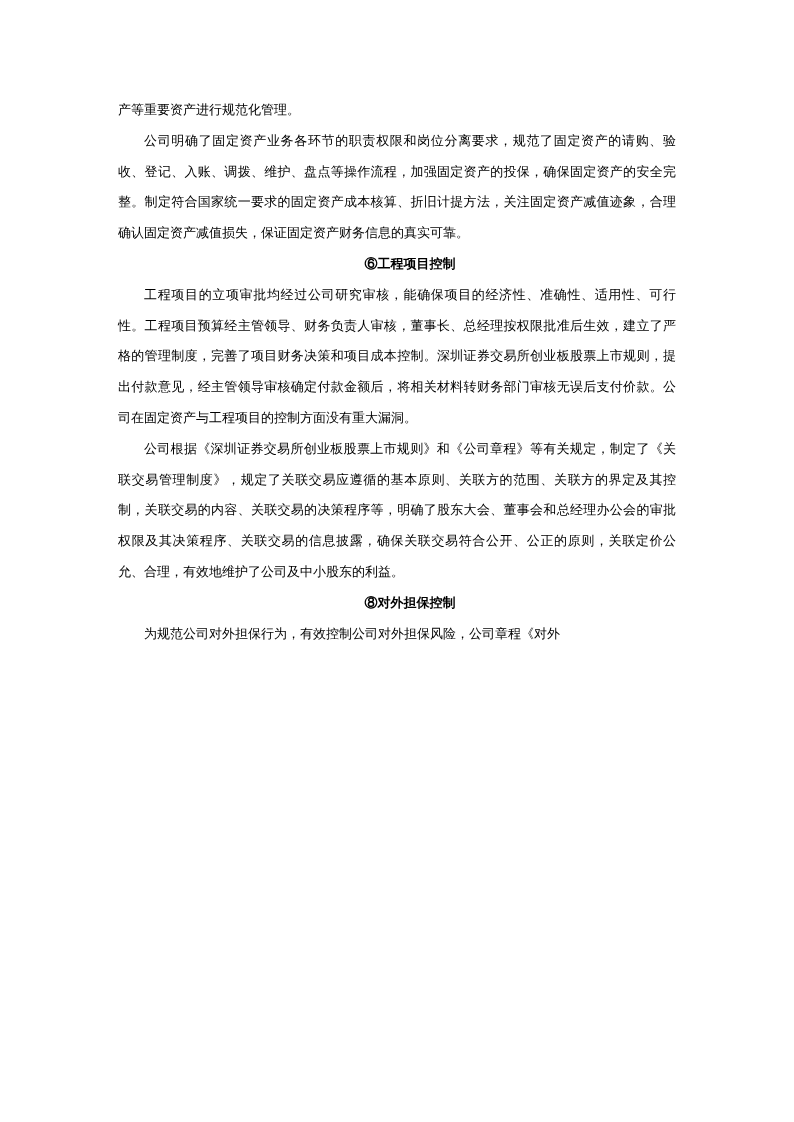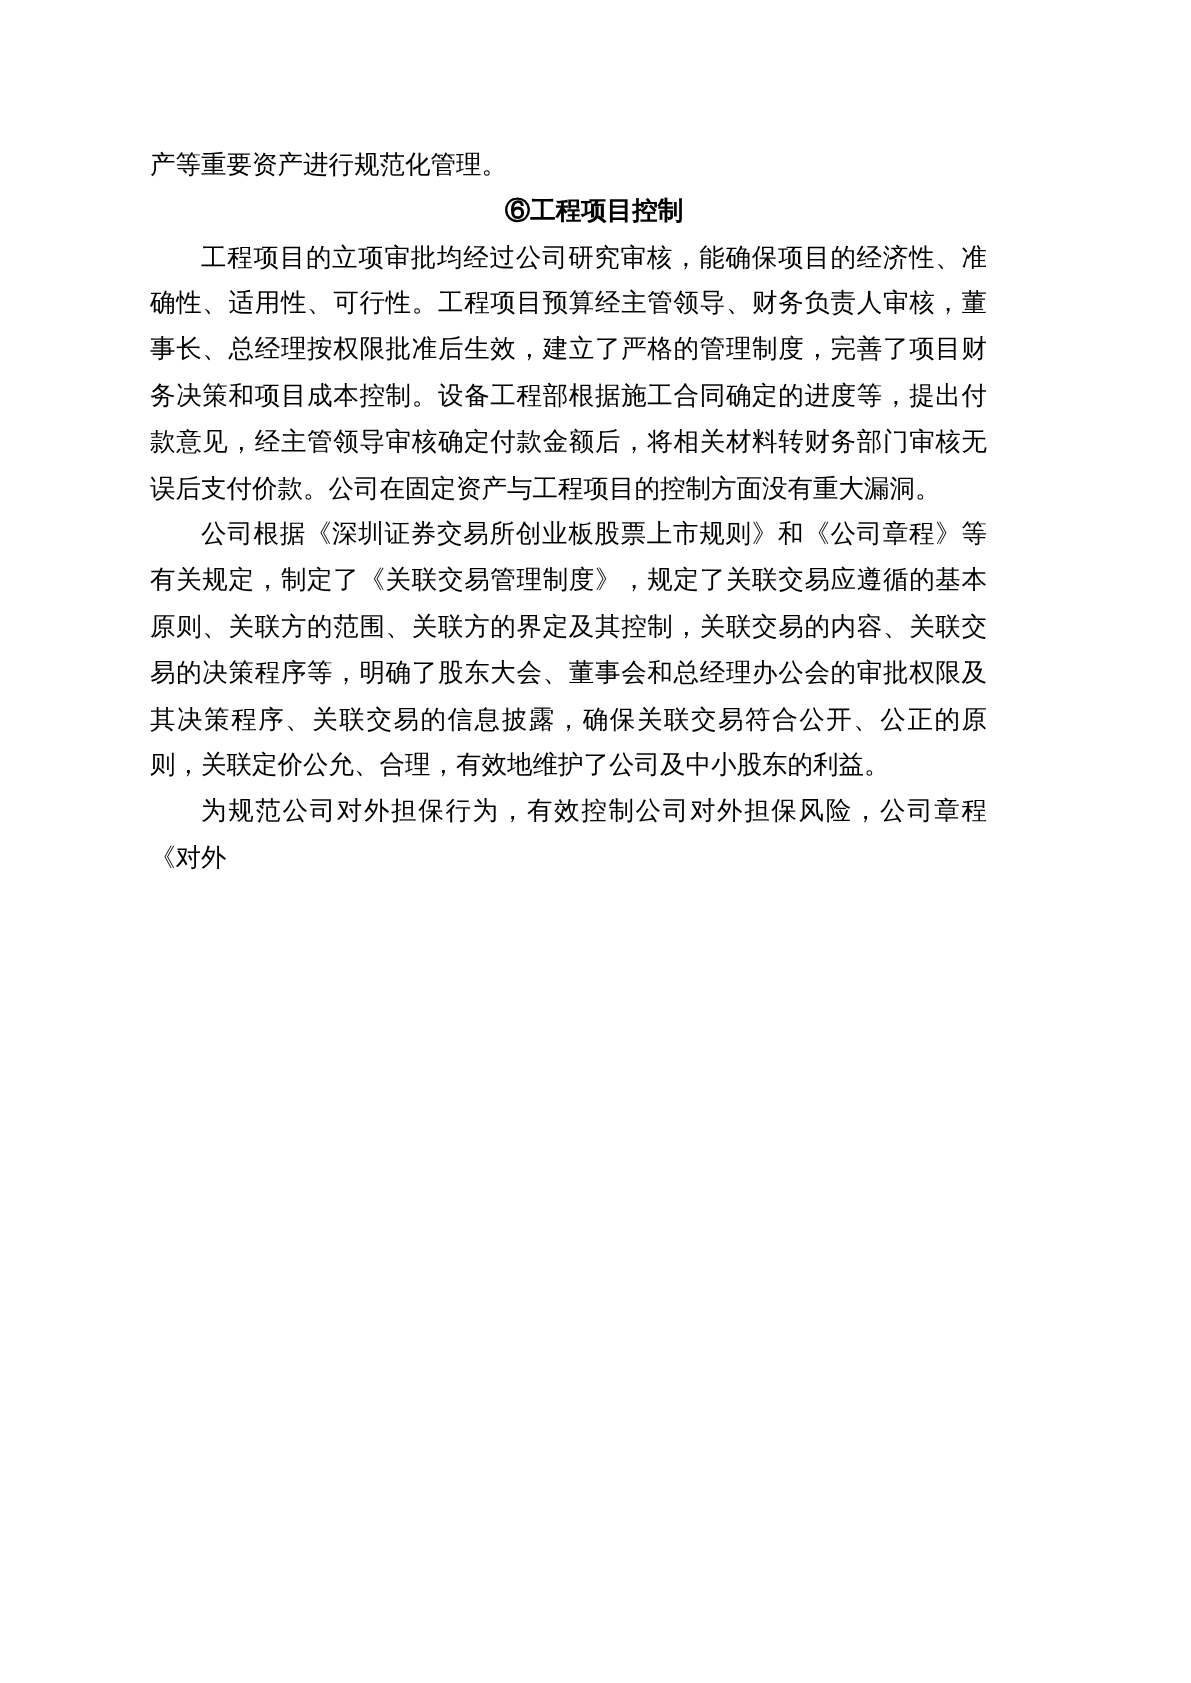--- a/index.html
+++ b/index.html
@@ -9,25 +9,25 @@
   }
   body {
     width: 794px;
     height: 1122px;
     position: relative;
     overflow: hidden;
     font-family: "Liberation Serif", "DejaVu Serif", serif;
   }
   .page {
     position: absolute;
-    left: 100px;
+    left: 118px;
     top: 95px;
     width: 558px;
     color: #000000;
-    font-size: 17px;
+    font-size: 13px;
     line-height: 30.8px;
   }
   .para {
     margin: 0;
     padding: 0;
     text-align: justify;
     text-justify: inter-character;
     text-indent: 2em;
     word-break: break-all;
   }
@@ -40,17 +40,19 @@
     font-weight: bold;
     text-indent: 2em;
     text-align: center;
   }
 </style>
 </head>
 <body>
 
 <div class="page">
   <p class="para no-indent">产等重要资产进行规范化管理。</p>
+  <p class="para">公司明确了固定资产业务各环节的职责权限和岗位分离要求，规范了固定资产的请购、验收、登记、入账、调拨、维护、盘点等操作流程，加强固定资产的投保，确保固定资产的安全完整。制定符合国家统一要求的固定资产成本核算、折旧计提方法，关注固定资产减值迹象，合理确认固定资产减值损失，保证固定资产财务信息的真实可靠。</p>
   <p class="heading">⑥工程项目控制</p>
-  <p class="para">工程项目的立项审批均经过公司研究审核，能确保项目的经济性、准确性、适用性、可行性。工程项目预算经主管领导、财务负责人审核，董事长、总经理按权限批准后生效，建立了严格的管理制度，完善了项目财务决策和项目成本控制。设备工程部根据施工合同确定的进度等，提出付款意见，经主管领导审核确定付款金额后，将相关材料转财务部门审核无误后支付价款。公司在固定资产与工程项目的控制方面没有重大漏洞。</p>
+  <p class="para">工程项目的立项审批均经过公司研究审核，能确保项目的经济性、准确性、适用性、可行性。工程项目预算经主管领导、财务负责人审核，董事长、总经理按权限批准后生效，建立了严格的管理制度，完善了项目财务决策和项目成本控制。深圳证券交易所创业板股票上市规则，提出付款意见，经主管领导审核确定付款金额后，将相关材料转财务部门审核无误后支付价款。公司在固定资产与工程项目的控制方面没有重大漏洞。</p>
   <p class="para">公司根据《深圳证券交易所创业板股票上市规则》和《公司章程》等有关规定，制定了《关联交易管理制度》，规定了关联交易应遵循的基本原则、关联方的范围、关联方的界定及其控制，关联交易的内容、关联交易的决策程序等，明确了股东大会、董事会和总经理办公会的审批权限及其决策程序、关联交易的信息披露，确保关联交易符合公开、公正的原则，关联定价公允、合理，有效地维护了公司及中小股东的利益。</p>
+  <p class="heading">⑧对外担保控制</p>
   <p class="para">为规范公司对外担保行为，有效控制公司对外担保风险，公司章程《对外</p>
 </div>
 
 </body></html>

